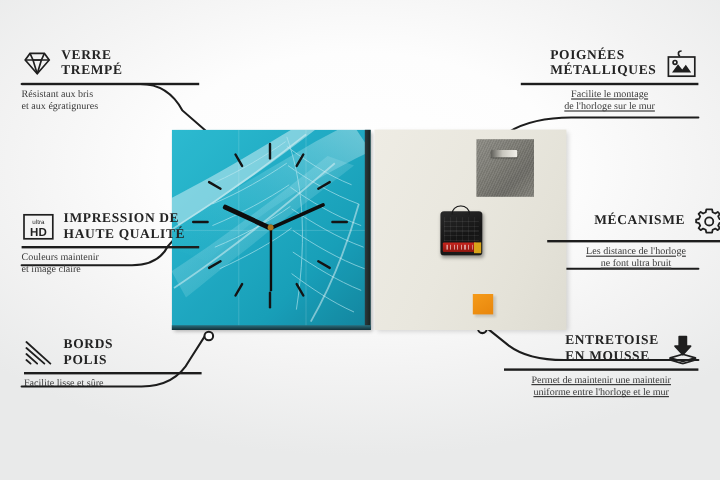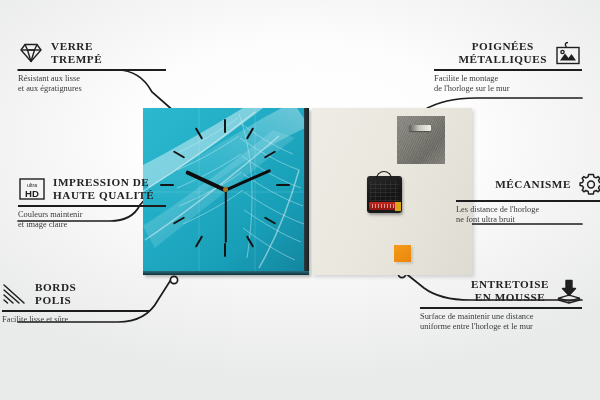--- a/index.html
+++ b/index.html
@@ -17,27 +17,27 @@
   
   .feat { position:absolute; }
   .feat .hrow { display:flex; align-items:center; gap:7px; }
   .feat.right .hrow { flex-direction:row; justify-content:flex-end; }
   .ftitle {
     font-family:"Liberation Serif", serif;
     font-size:11.2px; font-weight:700; letter-spacing:.55px;
     color:#232323; line-height:13.2px; text-transform:uppercase;
     white-space:nowrap;
   }
-  .feat.right .ftitle { text-align:center; }
+  .feat.right .ftitle { text-align:left; }
   .rule { height:1.6px; background:#1d1d1d; margin:3px 0 3px; }
   .fdesc {
     font-family:"Liberation Serif", serif;
     font-size:8.4px; color:#3a3a3a; line-height:10.4px; white-space:nowrap;
   }
-  .feat.right .fdesc { text-align:left; }
+  .feat.right .fdesc { text-align:center;text-decoration:underline; }
 
   .icn { flex:0 0 auto; display:block; }
 
   
   #clock {
     position:absolute; left:143px; top:108px; width:166px; height:167px;
     overflow:hidden;
     box-shadow: 2px 2px 3px rgba(0,0,0,.28);
   }
   #clock .feathers { position:absolute; inset:0; }
@@ -216,42 +216,42 @@
           <path d="M19,3.5 L16.5,9 L13,20.5"></path>
           <path d="M9.5,9 L16.5,9"></path>
         </g>
       </svg>
       <div>
         <div class="ftitle">VERRE</div>
         <div class="ftitle">TREMPÉ</div>
       </div>
     </div>
     <div class="rule"></div>
-    <div class="fdesc">Résistant aux lisse</div>
+    <div class="fdesc">Résistant aux bris</div>
     <div class="fdesc">et aux égratignures</div>
   </div>
 
   <div class="feat left" style="left:18px; top:176px; width:148px;">
     <div class="hrow">
       <svg class="icn" width="28" height="26" viewBox="0 0 28 26">
         <rect x="2" y="3" width="24" height="20" fill="none" stroke="#1f1f1f" stroke-width="1.4"></rect>
         <text x="14" y="11" font-family="Liberation Sans, sans-serif" font-size="5.2" text-anchor="middle" fill="#1f1f1f">ultra</text>
         <text x="14" y="20.5" font-family="Liberation Sans, sans-serif" font-size="9.6" font-weight="bold" text-anchor="middle" fill="#1f1f1f">HD</text>
       </svg>
       <div>
         <div class="ftitle">IMPRESSION DE</div>
         <div class="ftitle">HAUTE QUALITÉ</div>
       </div>
     </div>
     <div class="rule"></div>
     <div class="fdesc">Couleurs maintenir</div>
     <div class="fdesc">et image claire</div>
   </div>
 
-  <div class="feat left" style="left:2px; top:281px; width:148px;">
+  <div class="feat left" style="left:20px; top:281px; width:148px;">
     <div class="hrow">
       <svg class="icn" width="26" height="24" viewBox="0 0 26 24">
         <g stroke="#1f1f1f" stroke-width="1.5" stroke-linecap="round">
           <line x1="2" y1="3" x2="22" y2="21"></line>
           <line x1="2" y1="8" x2="17" y2="21"></line>
           <line x1="2" y1="13" x2="11" y2="21"></line>
           <line x1="2" y1="18" x2="5.5" y2="21"></line>
         </g>
       </svg>
       <div>
@@ -311,17 +311,17 @@
       </div>
       <svg class="icn" width="26" height="25" viewBox="0 0 26 25">
         <g fill="none" stroke="#1f1f1f" stroke-width="1.4" stroke-linejoin="round">
           <path d="M10,1.5 l6,0 l0,8 l3.5,0 L13,16.5 L6.5,9.5 l3.5,0 z" fill="#1f1f1f"></path>
           <path d="M13,16.2 L23.5,19.2 L13,22.2 L2.5,19.2 Z"></path>
           <path d="M2.5,19.2 L2.5,21 L13,24 L23.5,21 L23.5,19.2"></path>
         </g>
       </svg>
     </div>
     <div class="rule"></div>
-    <div class="fdesc">Surface de maintenir une distance</div>
+    <div class="fdesc">Permet de maintenir une maintenir</div>
     <div class="fdesc">uniforme entre l'horloge et le mur</div>
   </div>
 
 </div>
 
 </body></html>

